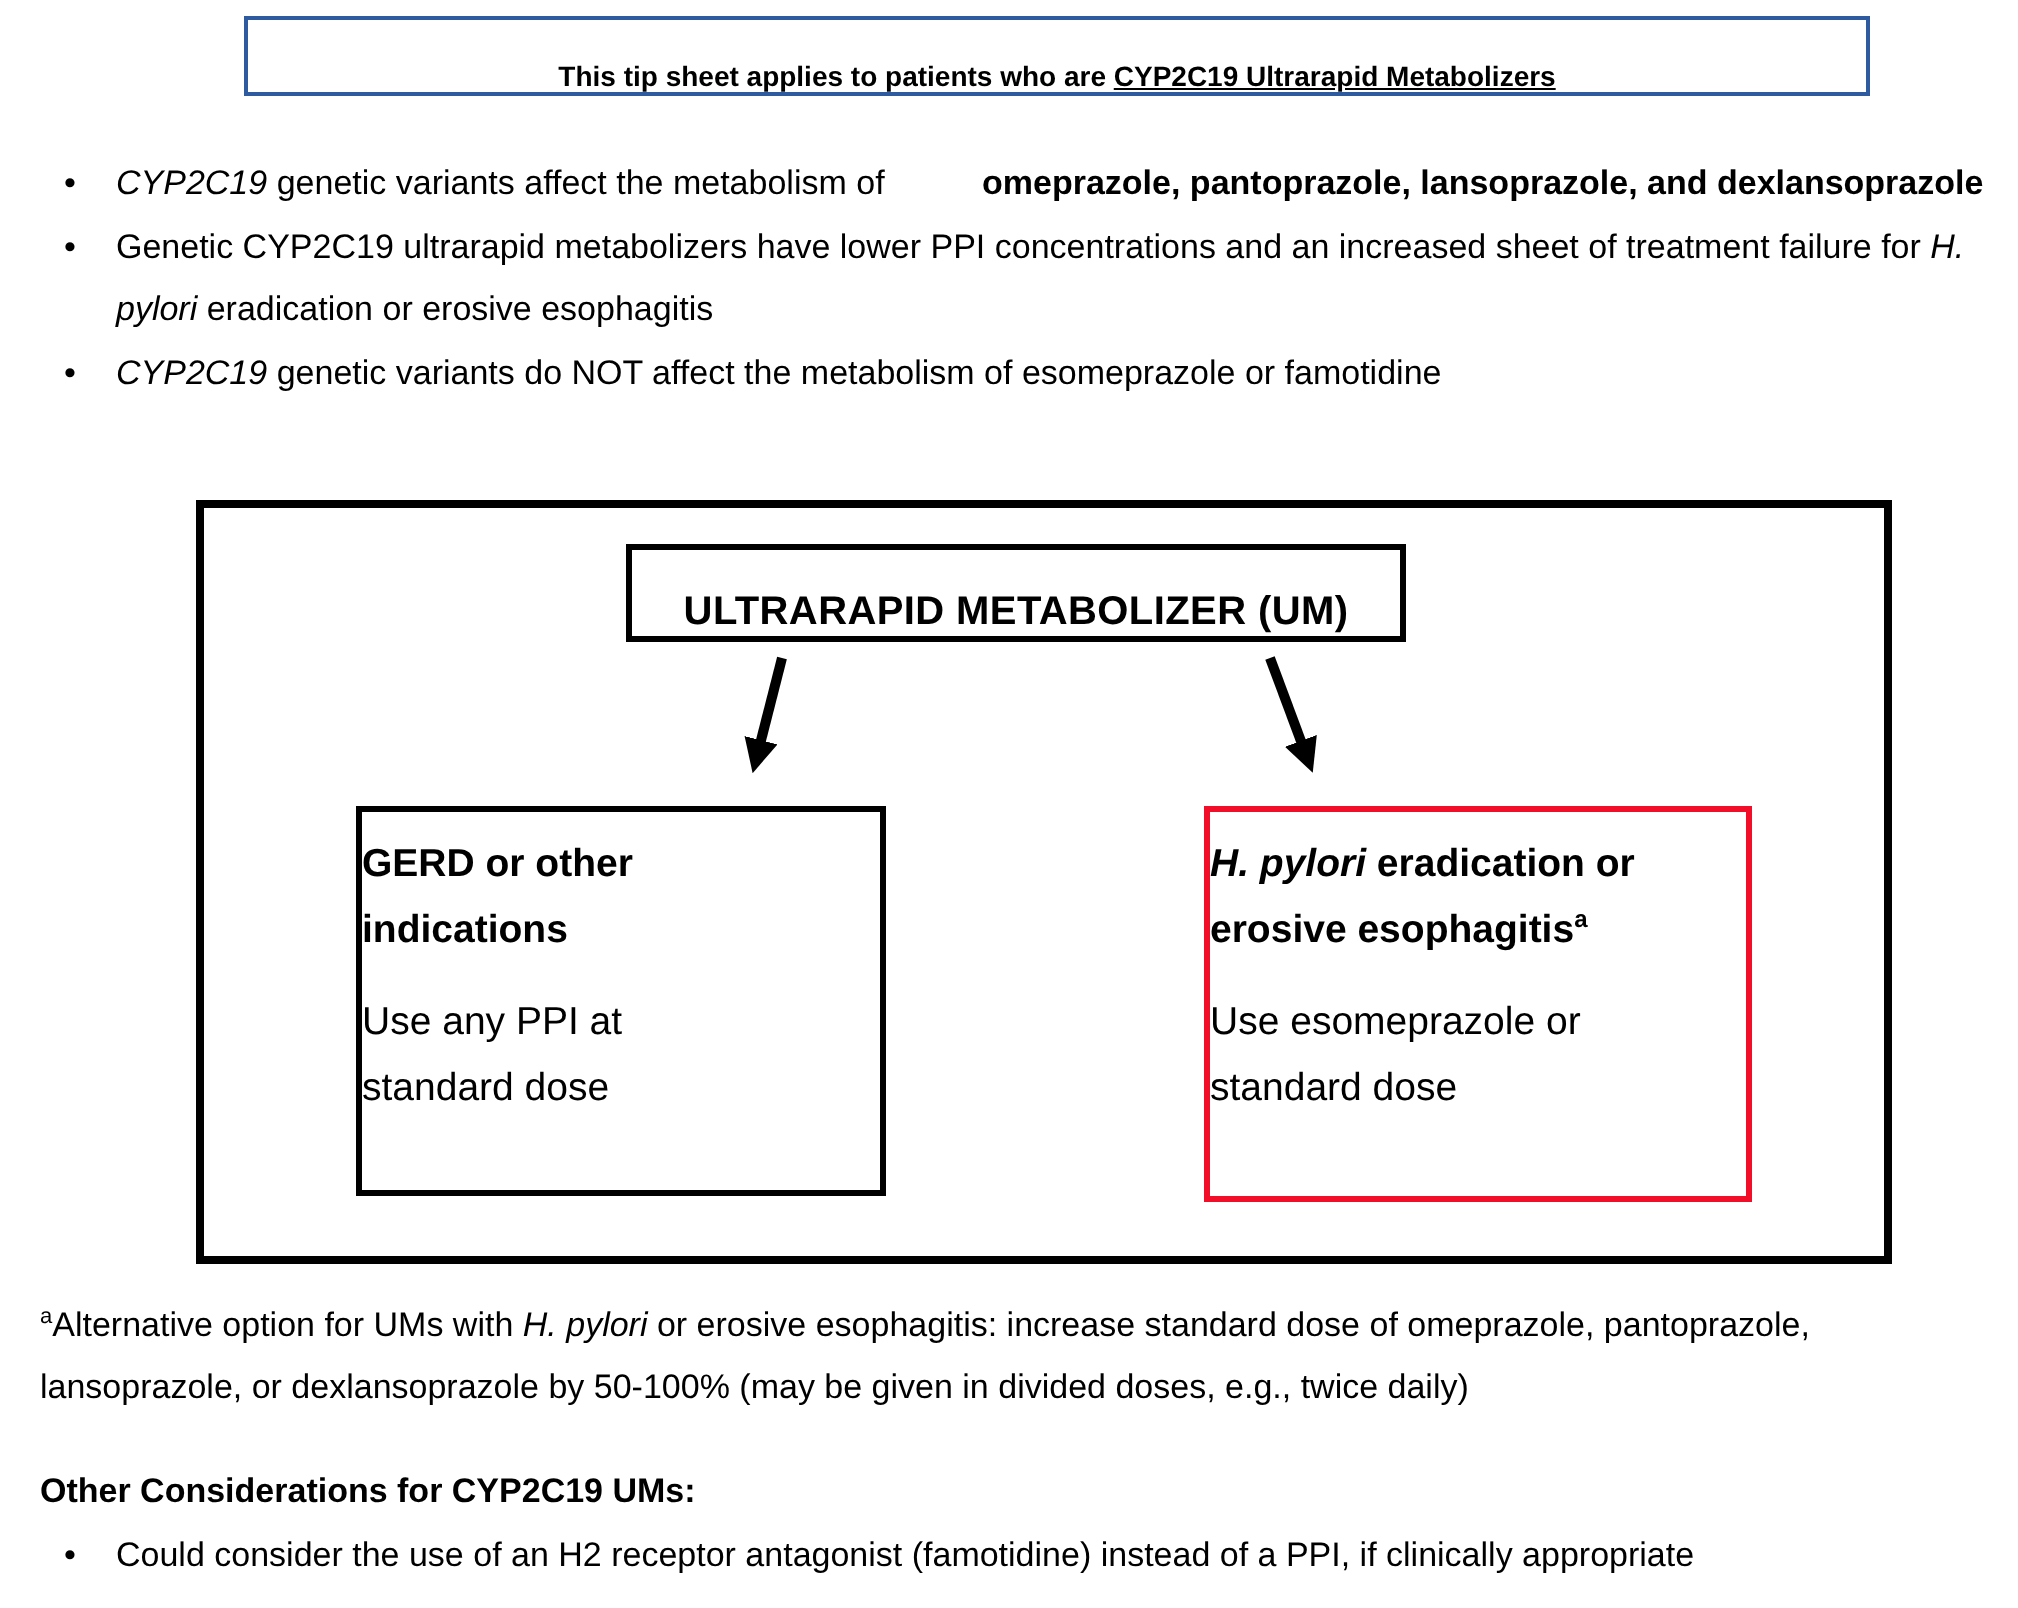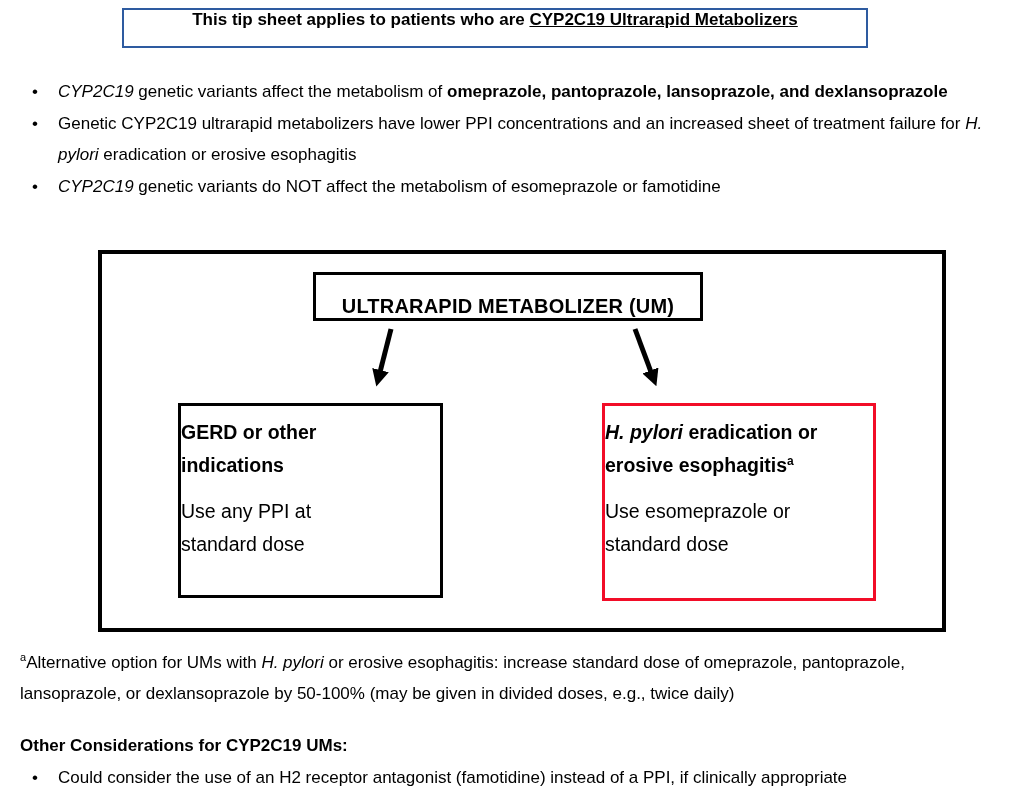--- a/index.html
+++ b/index.html
@@ -10,30 +10,30 @@
     --text:#000000;
     --background:#FFFFFF;
   }
   html,body{margin:0;padding:0;}
   body{
     width:1009px;height:804px;position:relative;overflow:hidden;
     background:var(--background);color:var(--text);
     font-family:"Liberation Sans",sans-serif;
   }
   .it{font-style:italic;margin-top:32px;}
-  .b{font-weight:700;}
+  .b{font-weight:700;margin-left:44px;}
   .u{text-decoration:underline;}
   .sup{font-size:12px;vertical-align:super;line-height:0;}
 
   
   .title-banner{
-    position:absolute;left:122px;top:8px;width:746px;height:40px;
+    position:absolute;left:122px;top:8px;width:813px;height:40px;
     border:2px solid var(--title-border);box-sizing:border-box;
-    display:flex;align-items:flex-start;justify-content:center;
-    font-weight:700;font-size:17px;white-space:nowrap;
+    display:flex;align-items:flex-end;justify-content:center;
+    font-weight:700;font-size:14px;white-space:nowrap;
   }
 
   
   ul.bullets{list-style:none;margin:0;padding:0;}
   ul.bullets li{
     position:relative;padding-left:28px;margin:0;
     font-size:17px;line-height:31.5px;
   }
   ul.bullets li::before{
     content:"\2022";position:absolute;left:2px;top:0;

